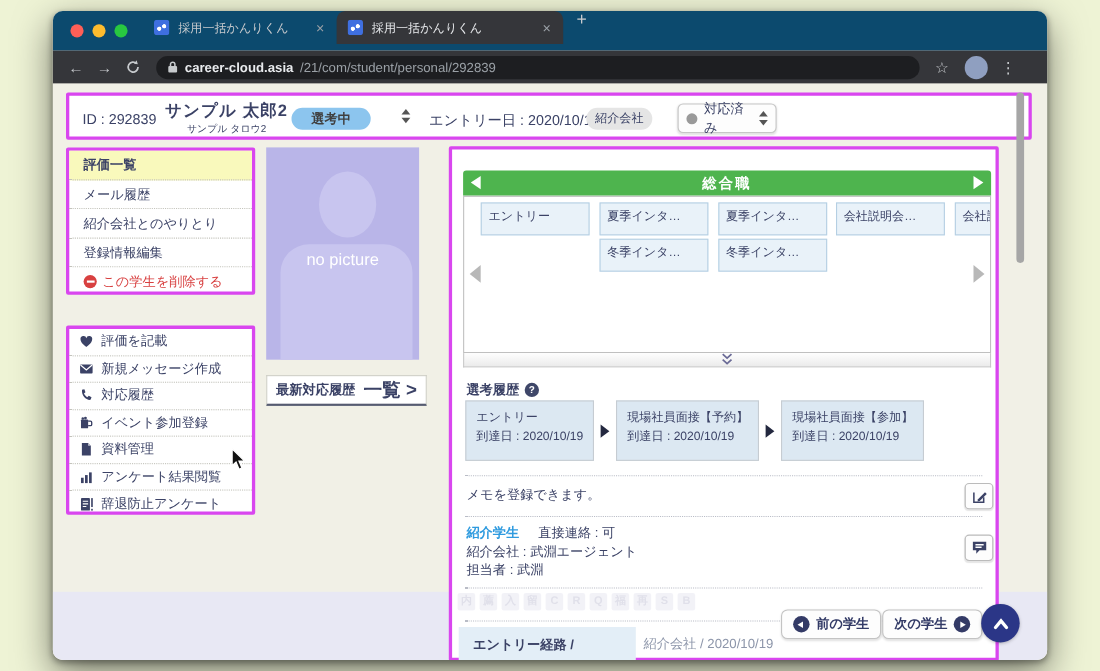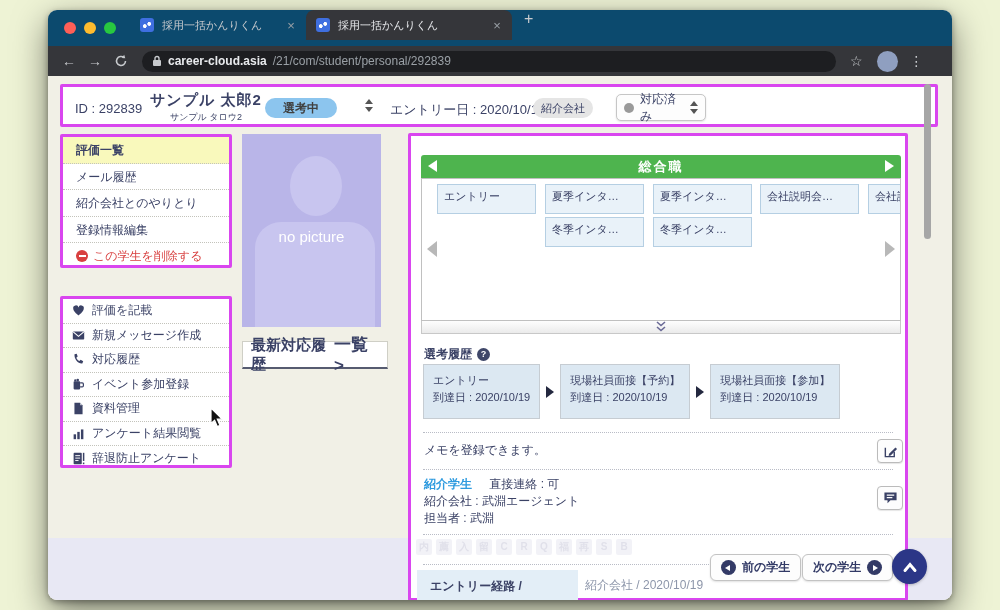--- a/index.html
+++ b/index.html
@@ -68,21 +68,21 @@
   .nav2 { left:12px; top:220px; width:172px; height:172px; }
   .nav2 .row { height:24.5px; display:flex; align-items:center; gap:7px; padding-left:9px; font-size:12px; border-bottom:1px dotted #c3c3bb; white-space:nowrap; }
   .nav2 .row:last-child { border-bottom:none; }
   .nav2 svg { flex:0 0 13px; }
   
   .photo { position:absolute; left:194px; top:58px; width:139px; height:193px; background:#b9b5e8; overflow:hidden; }
   .ph-head { position:absolute; left:48px; top:22px; width:52px; height:60px; border-radius:50%; background:#c8c5ef; }
   .ph-body { position:absolute; left:13px; top:88px; width:120px; height:120px; border-radius:26px 26px 0 0; background:#c8c5ef; }
   .ph-text { position:absolute; left:0; top:94px; width:100%; text-align:center; color:#fff; font-size:15px; }
   .latest { position:absolute; left:194px; top:265px; width:146px; height:28px; background:#fff; border:1px solid #cfcfc6; border-bottom:2px solid #565b70; display:flex; align-items:center; justify-content:space-between; padding:0 8px; }
-  .latest .lbl { font-size:15px; font-weight:bold; }
+  .latest .lbl { font-size:12px; font-weight:bold; }
   .latest .lnk { font-size:17px; font-weight:bold; }
   
   .main-card { left:360px; top:57px; width:500px; height:468px; overflow:visible; }
   .carousel-bar { position:absolute; left:10px; top:19px; width:480px; height:23px; background:#4eb44e; border-radius:3px 3px 0 0; color:#fff; text-align:center; line-height:23px; font-size:13px; font-weight:bold; letter-spacing:2px; }
   .tri { width:0; height:0; display:inline-block; }
   .car-arr-l { position:absolute; left:7px; top:5px; border-top:6.5px solid transparent; border-bottom:6.5px solid transparent; border-right:9px solid #fff; }
   .car-arr-r { position:absolute; right:7px; top:5px; border-top:6.5px solid transparent; border-bottom:6.5px solid transparent; border-left:9px solid #fff; }
   .carousel-body { position:absolute; left:10px; top:42px; width:480px; height:143px; background:#fff; border:1px solid #c0c0c0; overflow:hidden; }
   .scroll-arr-l { position:absolute; left:5px; top:62px; border-top:8px solid transparent; border-bottom:8px solid transparent; border-right:10px solid #b8b8b8; }
   .scroll-arr-r { position:absolute; right:5px; top:62px; border-top:8px solid transparent; border-bottom:8px solid transparent; border-left:10px solid #b8b8b8; }

